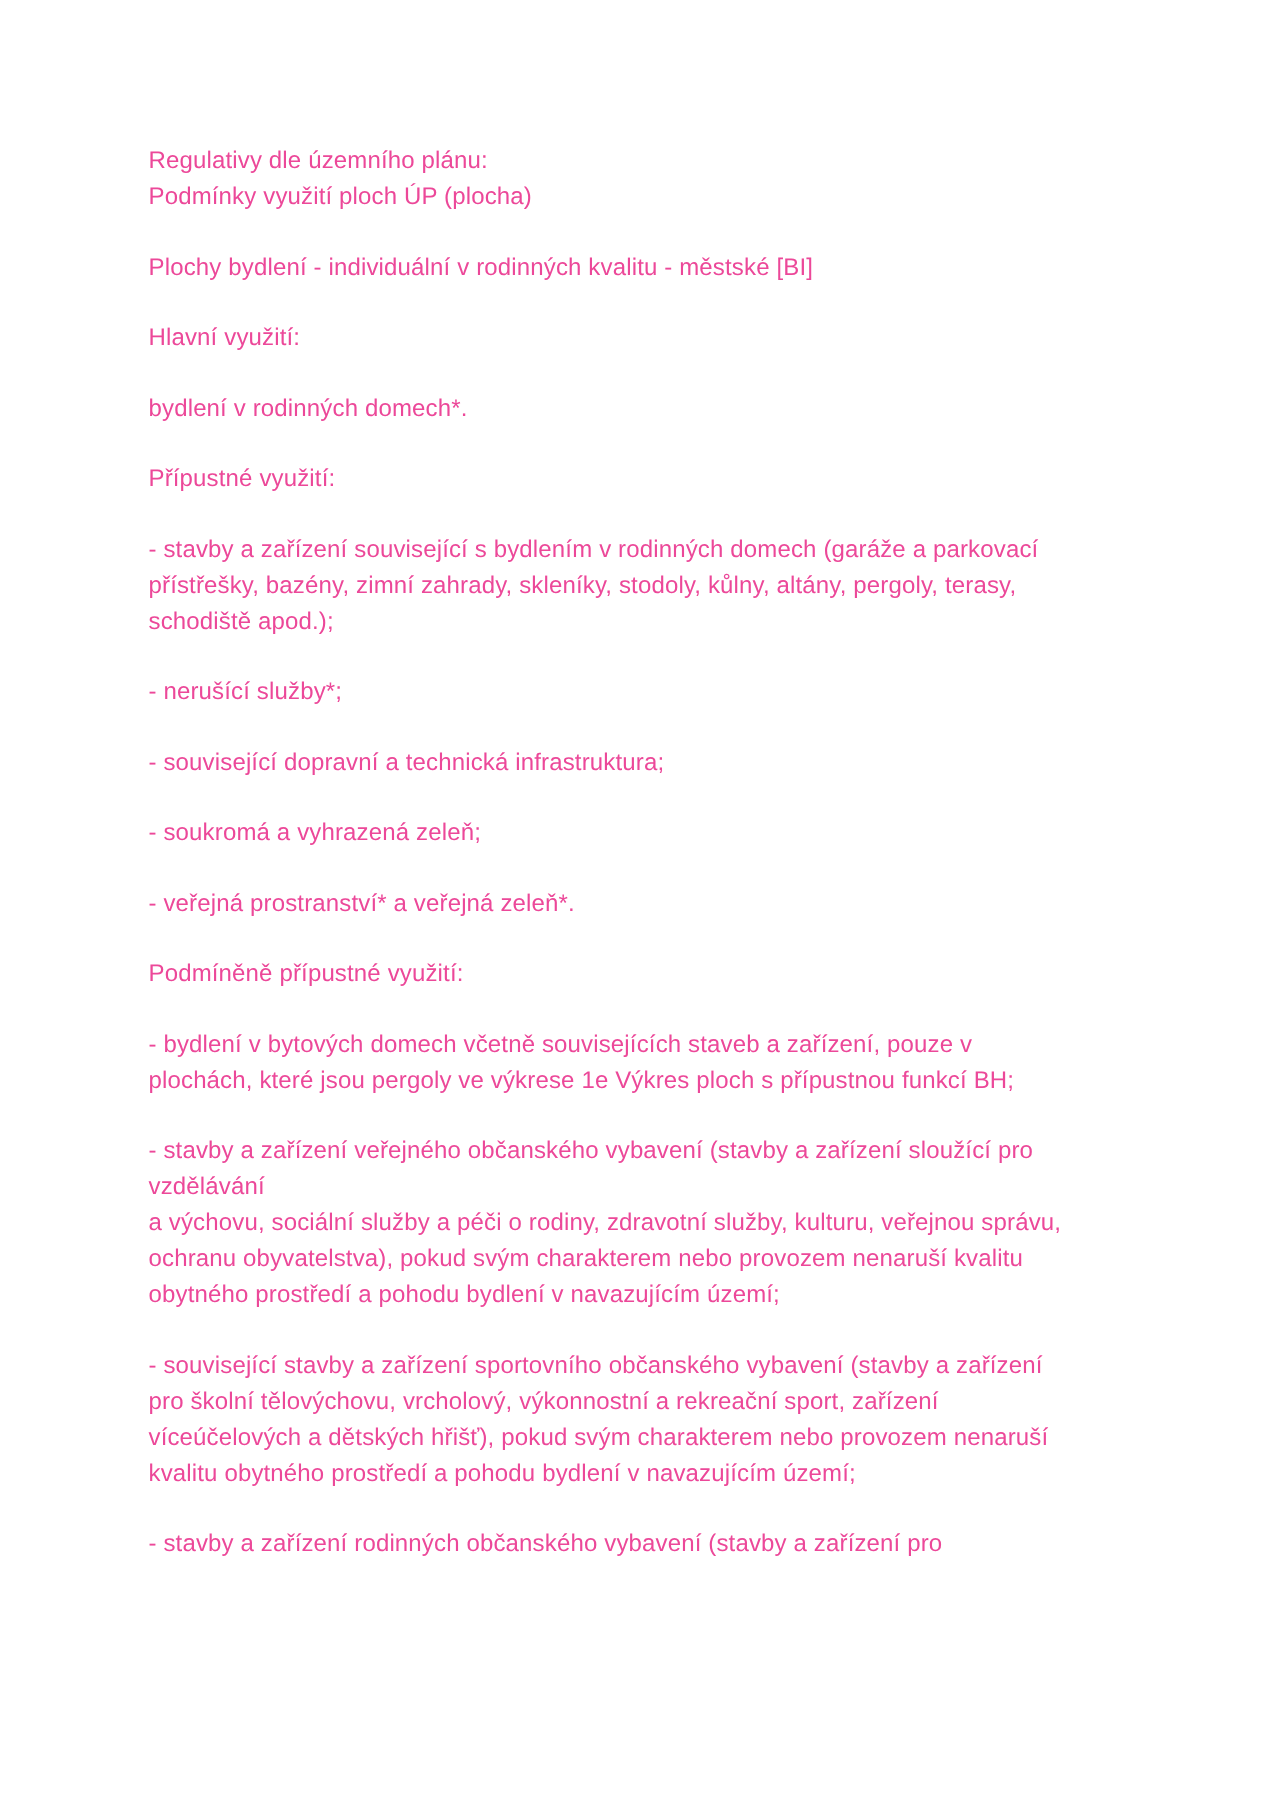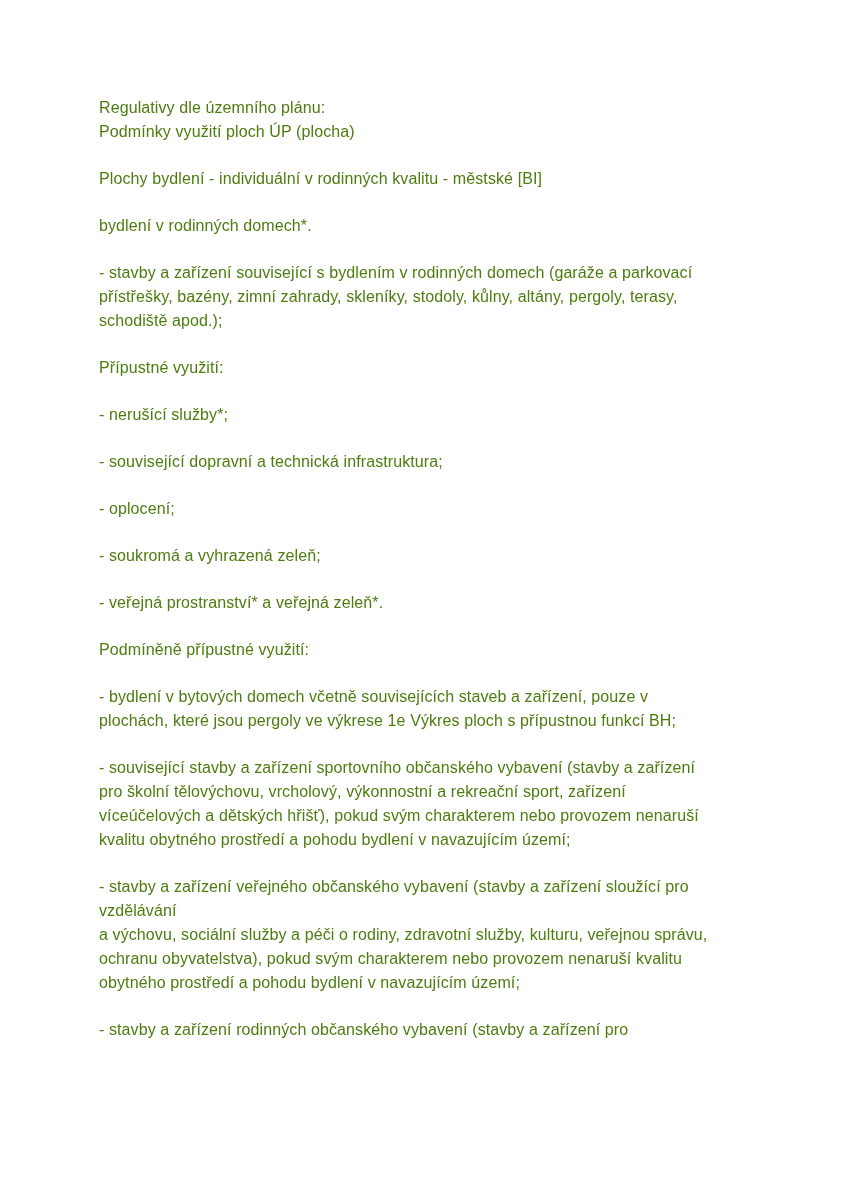--- a/index.html
+++ b/index.html
@@ -10,21 +10,21 @@
   .page {
     position: relative;
     width: 848px;
     height: 1200px;
     background: #ffffff;
     box-sizing: border-box;
     padding: 96px 100px 0 99px;
     font-family: "Liberation Sans", sans-serif;
     font-size: 16px;
     line-height: 24px;
-    color: #4d7c0f;
+    color: #ec4899;
     overflow: hidden;
   }
   .paragraph {
     margin: 0 0 23px 0;
   }
   .text-line {
     white-space: nowrap;
     letter-spacing: 0.1px;
   }
 </style>
@@ -34,62 +34,62 @@
 <div class="page">
   <main>
       <div class="paragraph">
         <div class="text-line">Regulativy dle územního plánu:</div>
         <div class="text-line">Podmínky využití ploch ÚP (plocha)</div>
       </div>
       <div class="paragraph">
         <div class="text-line">Plochy bydlení - individuální v rodinných kvalitu - městské [BI]</div>
       </div>
       <div class="paragraph">
+        <div class="text-line">Hlavní využití:</div>
+      </div>
+      <div class="paragraph">
         <div class="text-line">bydlení v rodinných domech*.</div>
+      </div>
+      <div class="paragraph">
+        <div class="text-line">Přípustné využití:</div>
       </div>
       <div class="paragraph">
         <div class="text-line">- stavby a zařízení související s bydlením v rodinných domech (garáže a parkovací</div>
         <div class="text-line">přístřešky, bazény, zimní zahrady, skleníky, stodoly, kůlny, altány, pergoly, terasy,</div>
         <div class="text-line">schodiště apod.);</div>
       </div>
       <div class="paragraph">
-        <div class="text-line">Přípustné využití:</div>
-      </div>
-      <div class="paragraph">
         <div class="text-line">- nerušící služby*;</div>
       </div>
       <div class="paragraph">
         <div class="text-line">- související dopravní a technická infrastruktura;</div>
-      </div>
-      <div class="paragraph">
-        <div class="text-line">- oplocení;</div>
       </div>
       <div class="paragraph">
         <div class="text-line">- soukromá a vyhrazená zeleň;</div>
       </div>
       <div class="paragraph">
         <div class="text-line">- veřejná prostranství* a veřejná zeleň*.</div>
       </div>
       <div class="paragraph">
         <div class="text-line">Podmíněně přípustné využití:</div>
       </div>
       <div class="paragraph">
         <div class="text-line">- bydlení v bytových domech včetně souvisejících staveb a zařízení, pouze v</div>
         <div class="text-line">plochách, které jsou pergoly ve výkrese 1e Výkres ploch s přípustnou funkcí BH;</div>
       </div>
       <div class="paragraph">
-        <div class="text-line">- související stavby a zařízení sportovního občanského vybavení (stavby a zařízení</div>
-        <div class="text-line">pro školní tělovýchovu, vrcholový, výkonnostní a rekreační sport, zařízení</div>
-        <div class="text-line">víceúčelových a dětských hřišť), pokud svým charakterem nebo provozem nenaruší</div>
-        <div class="text-line">kvalitu obytného prostředí a pohodu bydlení v navazujícím území;</div>
-      </div>
-      <div class="paragraph">
         <div class="text-line">- stavby a zařízení veřejného občanského vybavení (stavby a zařízení sloužící pro</div>
         <div class="text-line">vzdělávání</div>
         <div class="text-line">a výchovu, sociální služby a péči o rodiny, zdravotní služby, kulturu, veřejnou správu,</div>
         <div class="text-line">ochranu obyvatelstva), pokud svým charakterem nebo provozem nenaruší kvalitu</div>
         <div class="text-line">obytného prostředí a pohodu bydlení v navazujícím území;</div>
+      </div>
+      <div class="paragraph">
+        <div class="text-line">- související stavby a zařízení sportovního občanského vybavení (stavby a zařízení</div>
+        <div class="text-line">pro školní tělovýchovu, vrcholový, výkonnostní a rekreační sport, zařízení</div>
+        <div class="text-line">víceúčelových a dětských hřišť), pokud svým charakterem nebo provozem nenaruší</div>
+        <div class="text-line">kvalitu obytného prostředí a pohodu bydlení v navazujícím území;</div>
       </div>
       <div class="paragraph">
         <div class="text-line">- stavby a zařízení rodinných občanského vybavení (stavby a zařízení pro</div>
       </div>
     </main>
 </div>
 
 </body></html>

